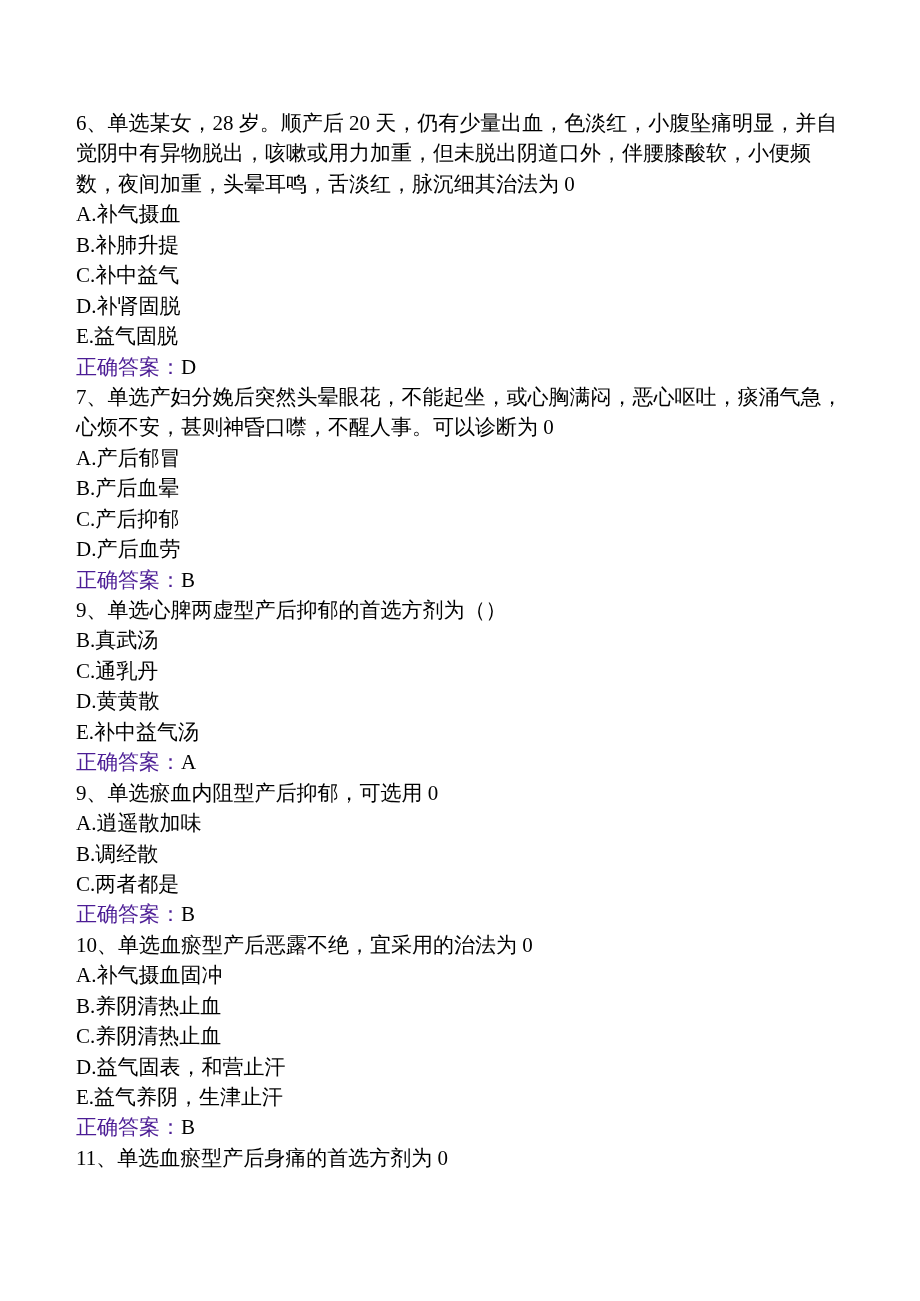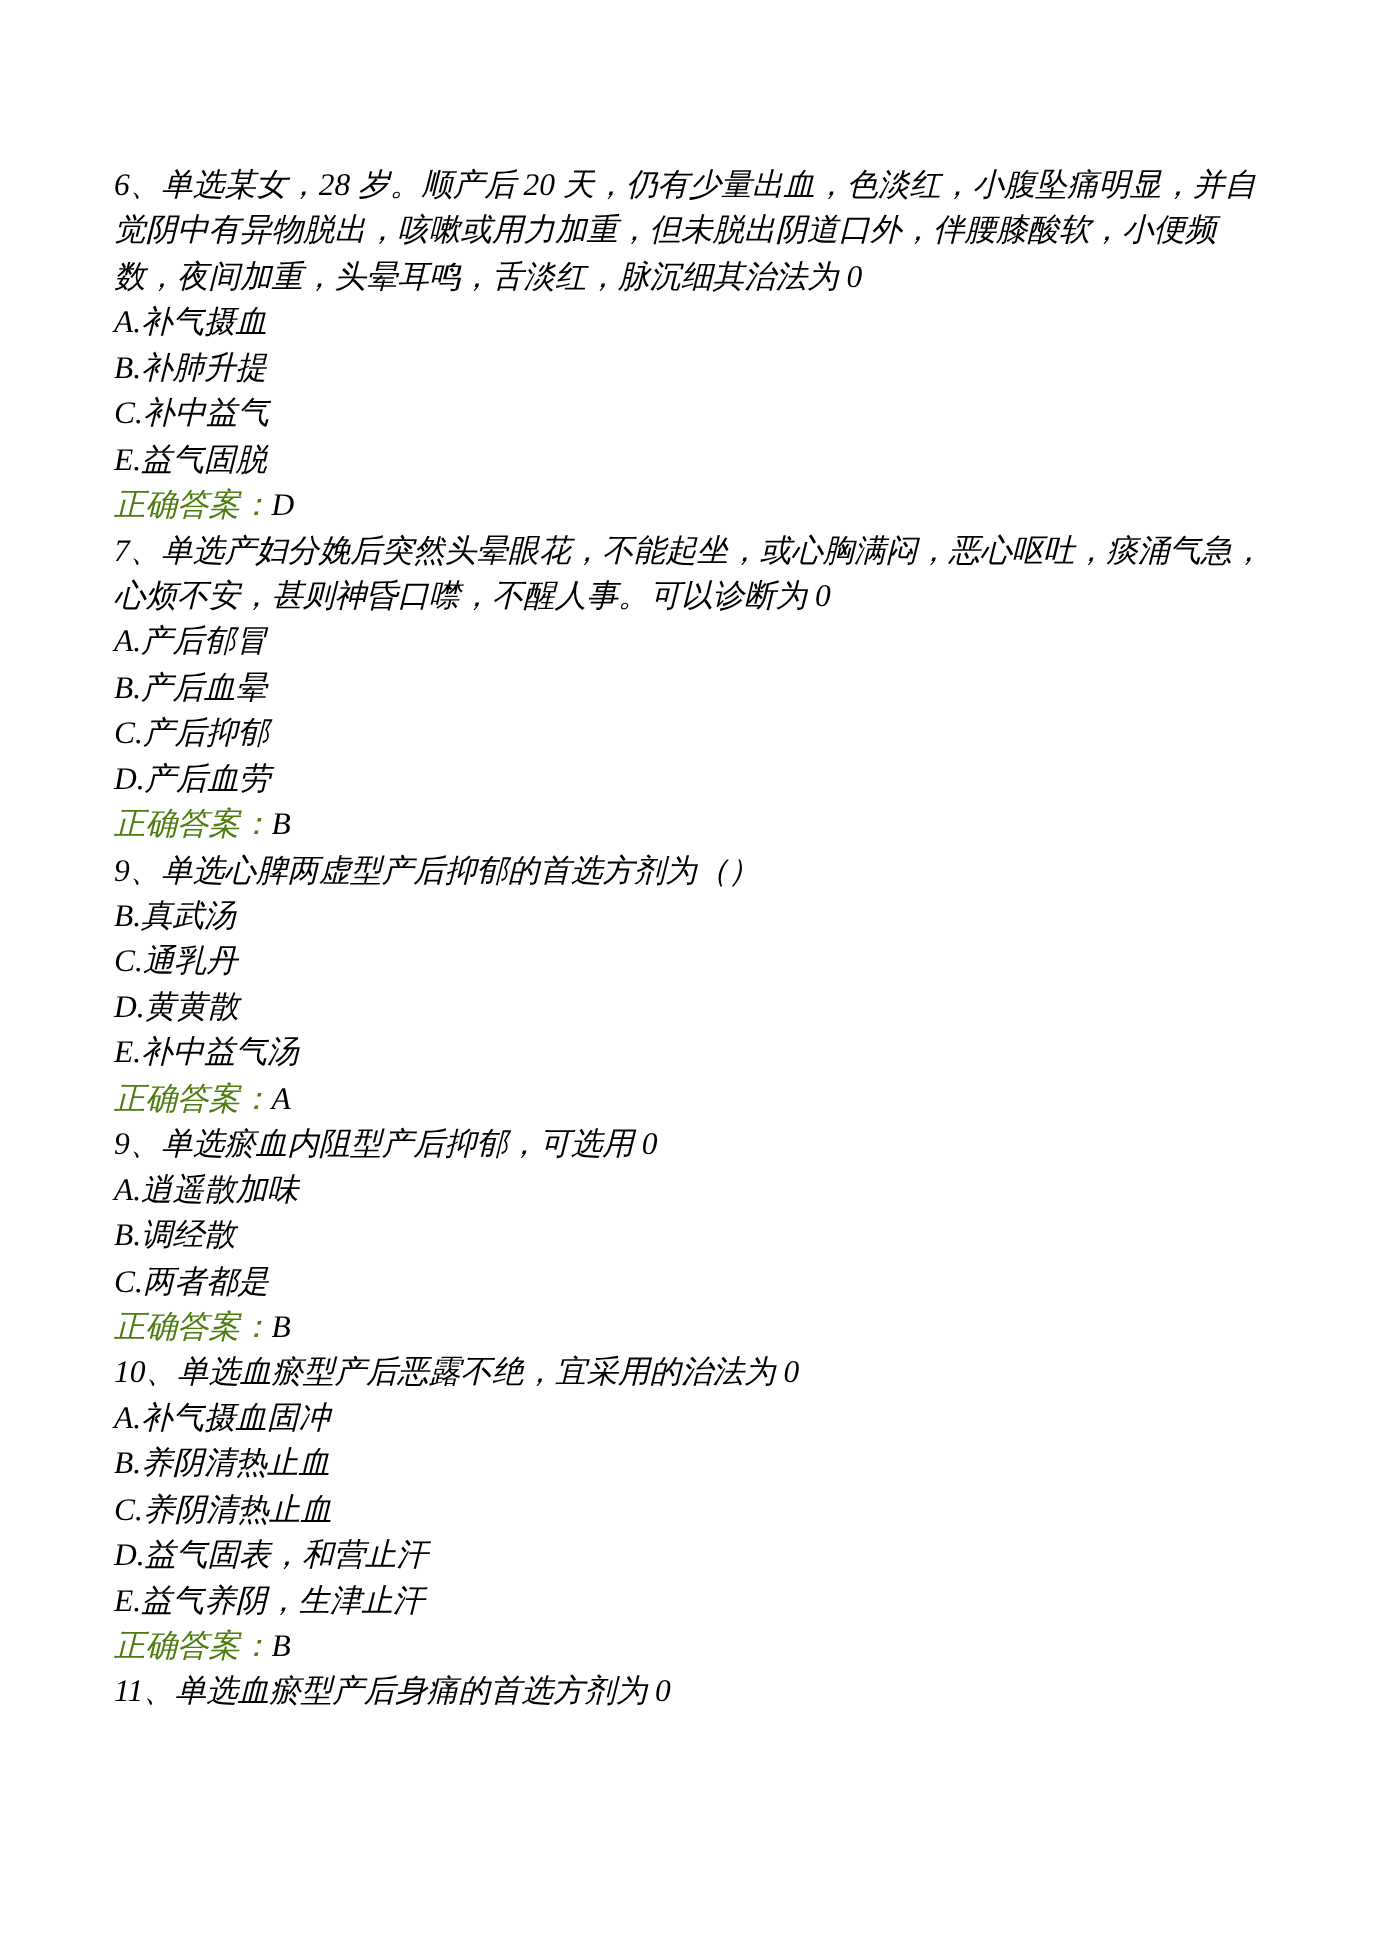--- a/index.html
+++ b/index.html
@@ -10,39 +10,39 @@
     font-size: 21px;
     line-height: 1.45;
     color: #000000;
     width: 920px;
   }
   .page {
     padding: 108px 76px 60px 76px;
   }
   .line {
     white-space: pre-wrap;
-    font-style: italic;
   }
   .answer-label {
-    color: #4d7c0f;
+    color: #4c1d95;
     margin-top: 13px;
   }
   .answer-value {
     color: #000000;
   }
 </style>
 </head>
 <body>
 
 <div class="page">
 
   <div class="line">6、单选某女，28 岁。顺产后 20 天，仍有少量出血，色淡红，小腹坠痛明显，并自觉阴中有异物脱出，咳嗽或用力加重，但未脱出阴道口外，伴腰膝酸软，小便频数，夜间加重，头晕耳鸣，舌淡红，脉沉细其治法为 0</div>
   <div class="line">A.补气摄血</div>
   <div class="line">B.补肺升提</div>
   <div class="line">C.补中益气</div>
+  <div class="line">D.补肾固脱</div>
   <div class="line">E.益气固脱</div>
   <div class="line"><span class="answer-label">正确答案：</span><span class="answer-value">D</span></div>
 
   <div class="line">7、单选产妇分娩后突然头晕眼花，不能起坐，或心胸满闷，恶心呕吐，痰涌气急，心烦不安，甚则神昏口噤，不醒人事。可以诊断为 0</div>
   <div class="line">A.产后郁冒</div>
   <div class="line">B.产后血晕</div>
   <div class="line">C.产后抑郁</div>
   <div class="line">D.产后血劳</div>
   <div class="line"><span class="answer-label">正确答案：</span><span class="answer-value">B</span></div>
 

